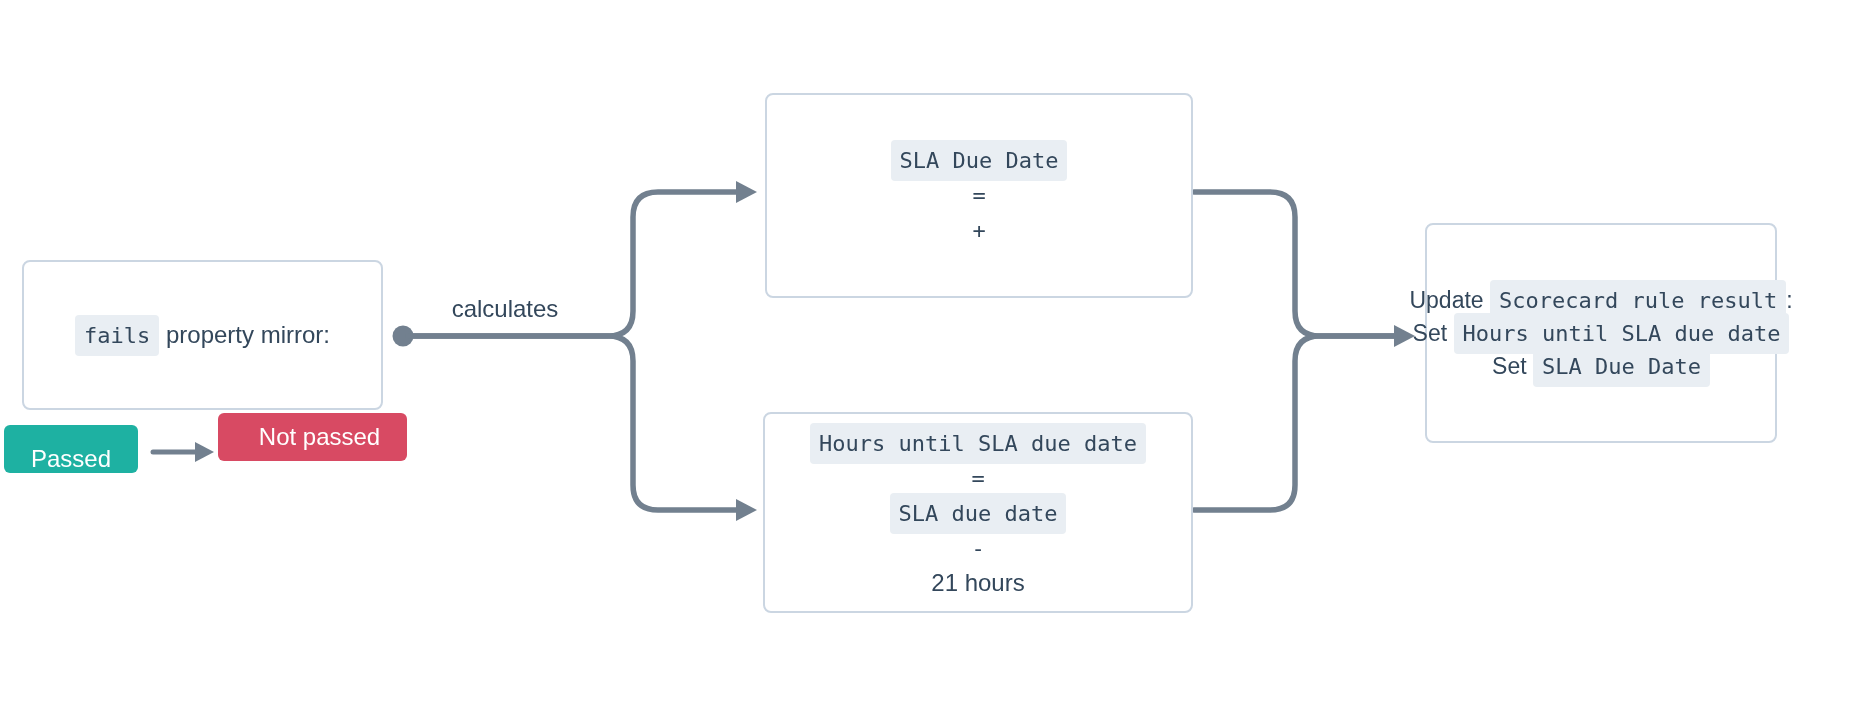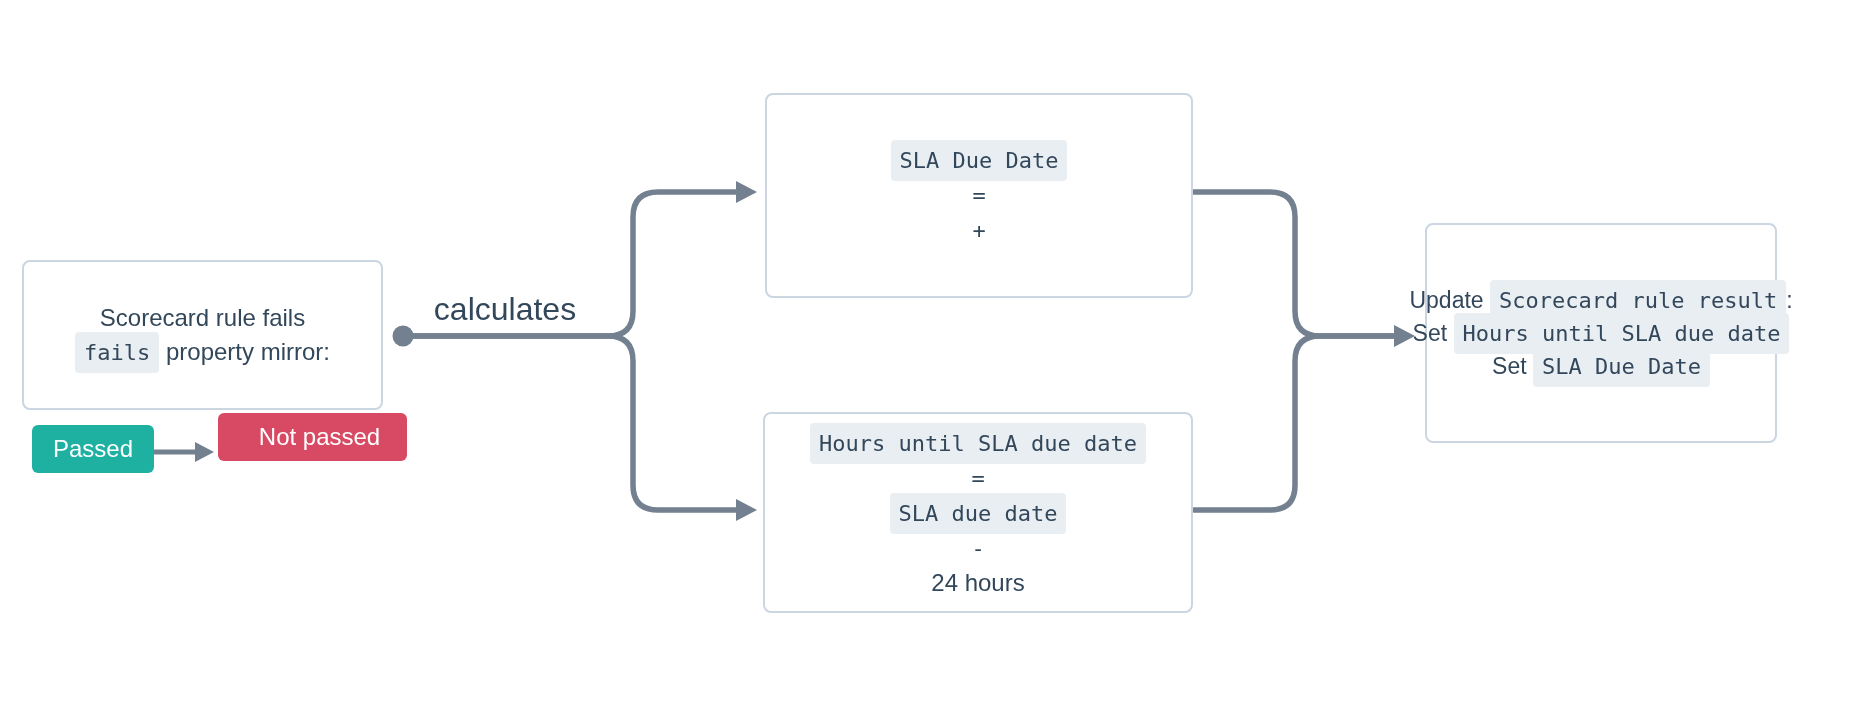--- a/index.html
+++ b/index.html
@@ -61,27 +61,27 @@
     position: absolute;
     height: 48px;
     border-radius: 6px;
     color: var(--badge-text, #ffffff);
     font-size: 24px;
     display: flex;
     align-items: center;
     justify-content: center;
     box-sizing: border-box;
   }
-  .badge-passed { left: 32px; top: 425px; width: 122px; background: var(--passed-bg, #1eb1a2); }
+  .badge-passed { left: 4px; top: 425px; width: 134px; background: var(--passed-bg, #1eb1a2); align-items: flex-end; }
   .badge-not-passed { left: 218px; top: 413px; width: 189px; background: var(--not-passed-bg, #d84a63); padding-left: 14px; }
   .edge-label {
     position: absolute;
     left: 380px; top: 294px;
     width: 250px;
-    font-size: 32px;
+    font-size: 24px;
     line-height: 30px;
     text-align: center;
   }
   .trigger-box { left: 22px; top: 260px; width: 361px; height: 150px; }
   .top-calc-box { left: 765px; top: 93px; width: 428px; height: 205px; }
   .bottom-calc-box { left: 763px; top: 412px; width: 430px; height: 201px; }
   .update-box { left: 1425px; top: 223px; width: 352px; height: 220px; }
 </style>
 </head>
 <body>
@@ -101,23 +101,20 @@
     <path class="connector-path" d="M 1194 192 L 1270 192 Q 1295 192 1295 217 L 1295 311 Q 1295 336 1320 336 L 1396 336"></path>
 
     <path class="connector-path" d="M 1194 510 L 1270 510 Q 1295 510 1295 485 L 1295 361 Q 1295 336 1320 336 L 1396 336"></path>
     <polygon class="arrowhead" points="1394,325 1415,336 1394,347"></polygon>
 
     <path class="connector-path connector-thin" d="M 153 452 L 196 452"></path>
     <polygon class="arrowhead" points="195,442 214,452 195,462"></polygon>
   </svg>
 
   <div class="node trigger-box">
-    <div class="row">
-      <span>Scorecard rule fails</span>
-    </div>
     <div class="row">
       <span class="chip">fails</span>
       <span>property mirror:</span>
     </div>
   </div>
 
   <div class="badge badge-passed">
     <span>Passed</span>
   </div>
   <div class="badge badge-not-passed">
@@ -145,21 +142,21 @@
     <div class="row">
       <span class="op">=</span>
     </div>
     <div class="row">
       <span class="chip">SLA due date</span>
     </div>
     <div class="row">
       <span class="op">-</span>
     </div>
     <div class="row">
-      <span>24 hours</span>
+      <span>21 hours</span>
     </div>
   </div>
 
   <div class="node update-box">
     <div class="row row-sm">
       <span>Update</span>
       <span class="chip">Scorecard rule result</span><span>:</span>
     </div>
     <div class="row row-sm">
       <span>Set</span>

